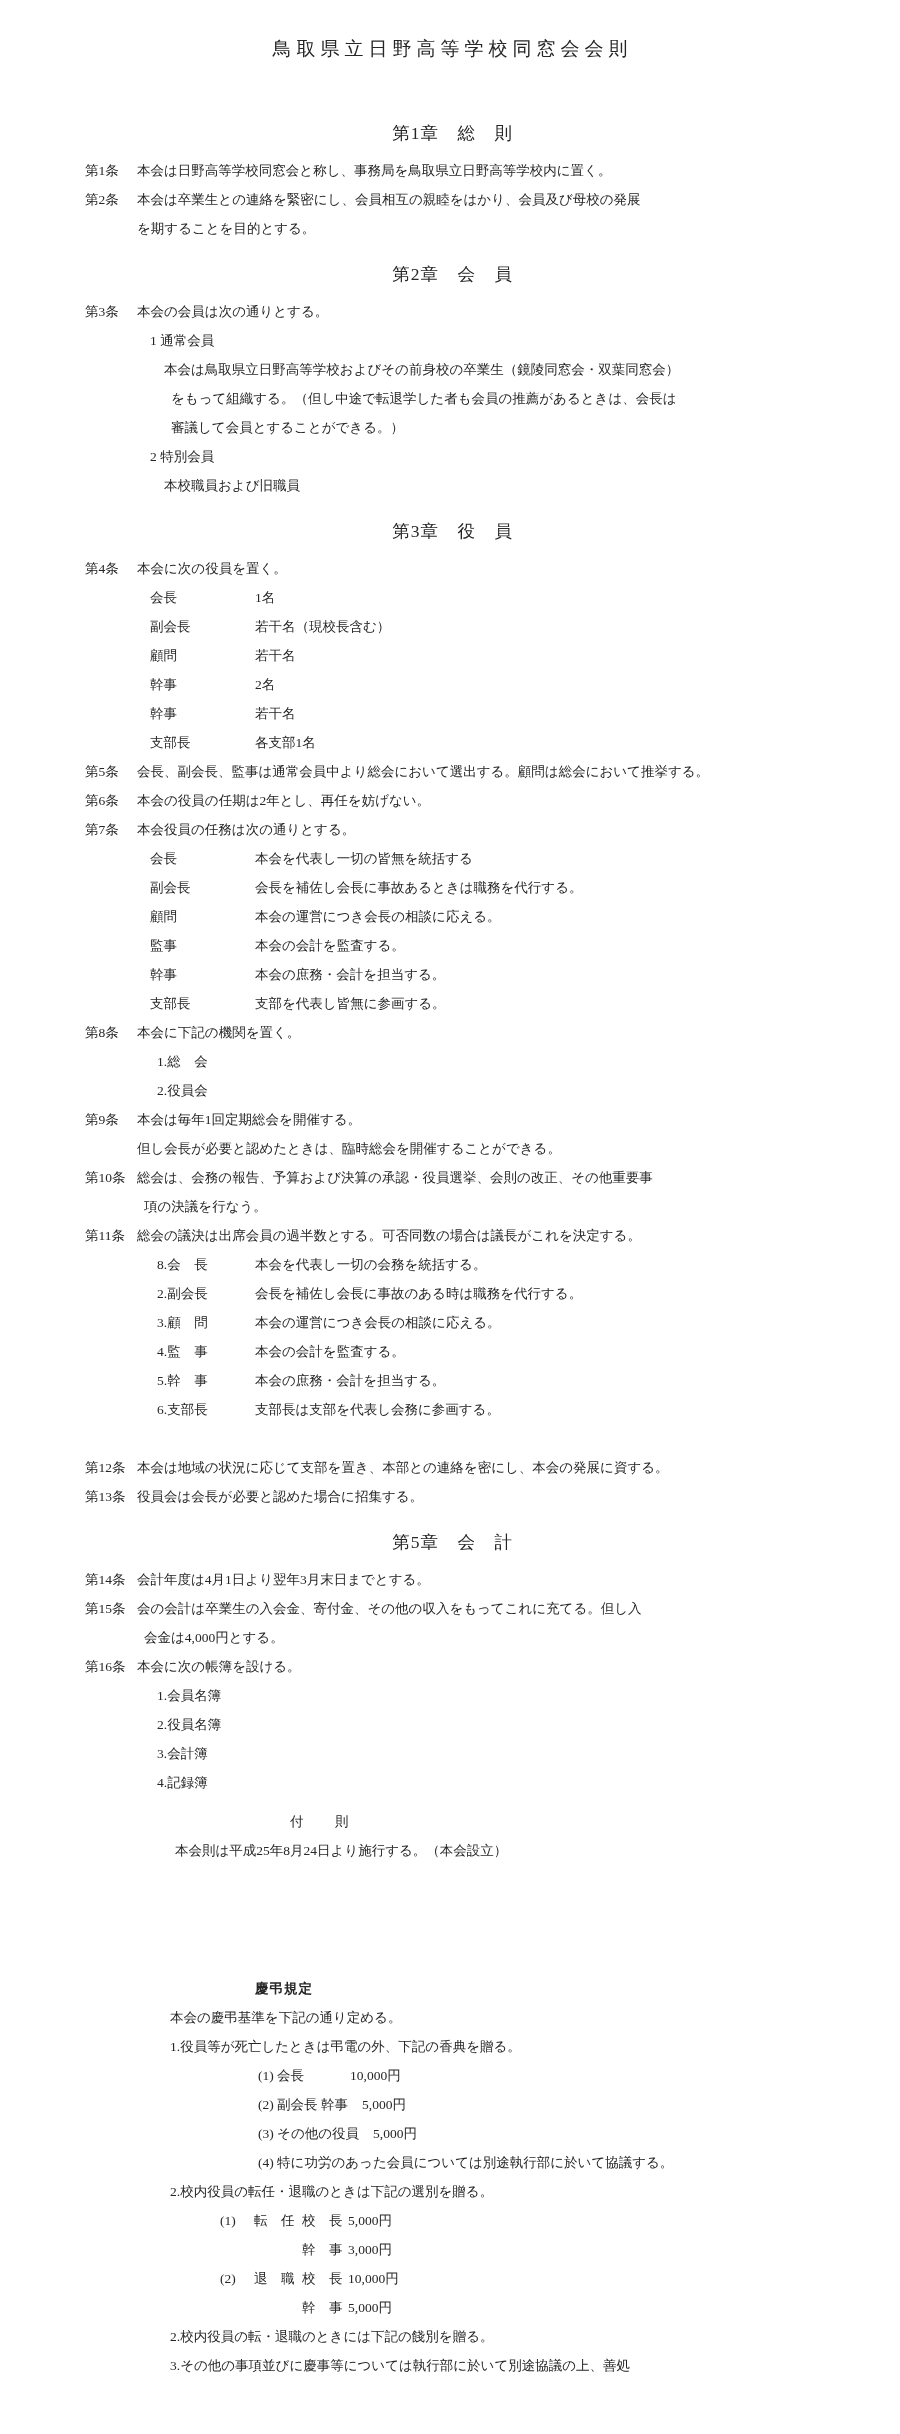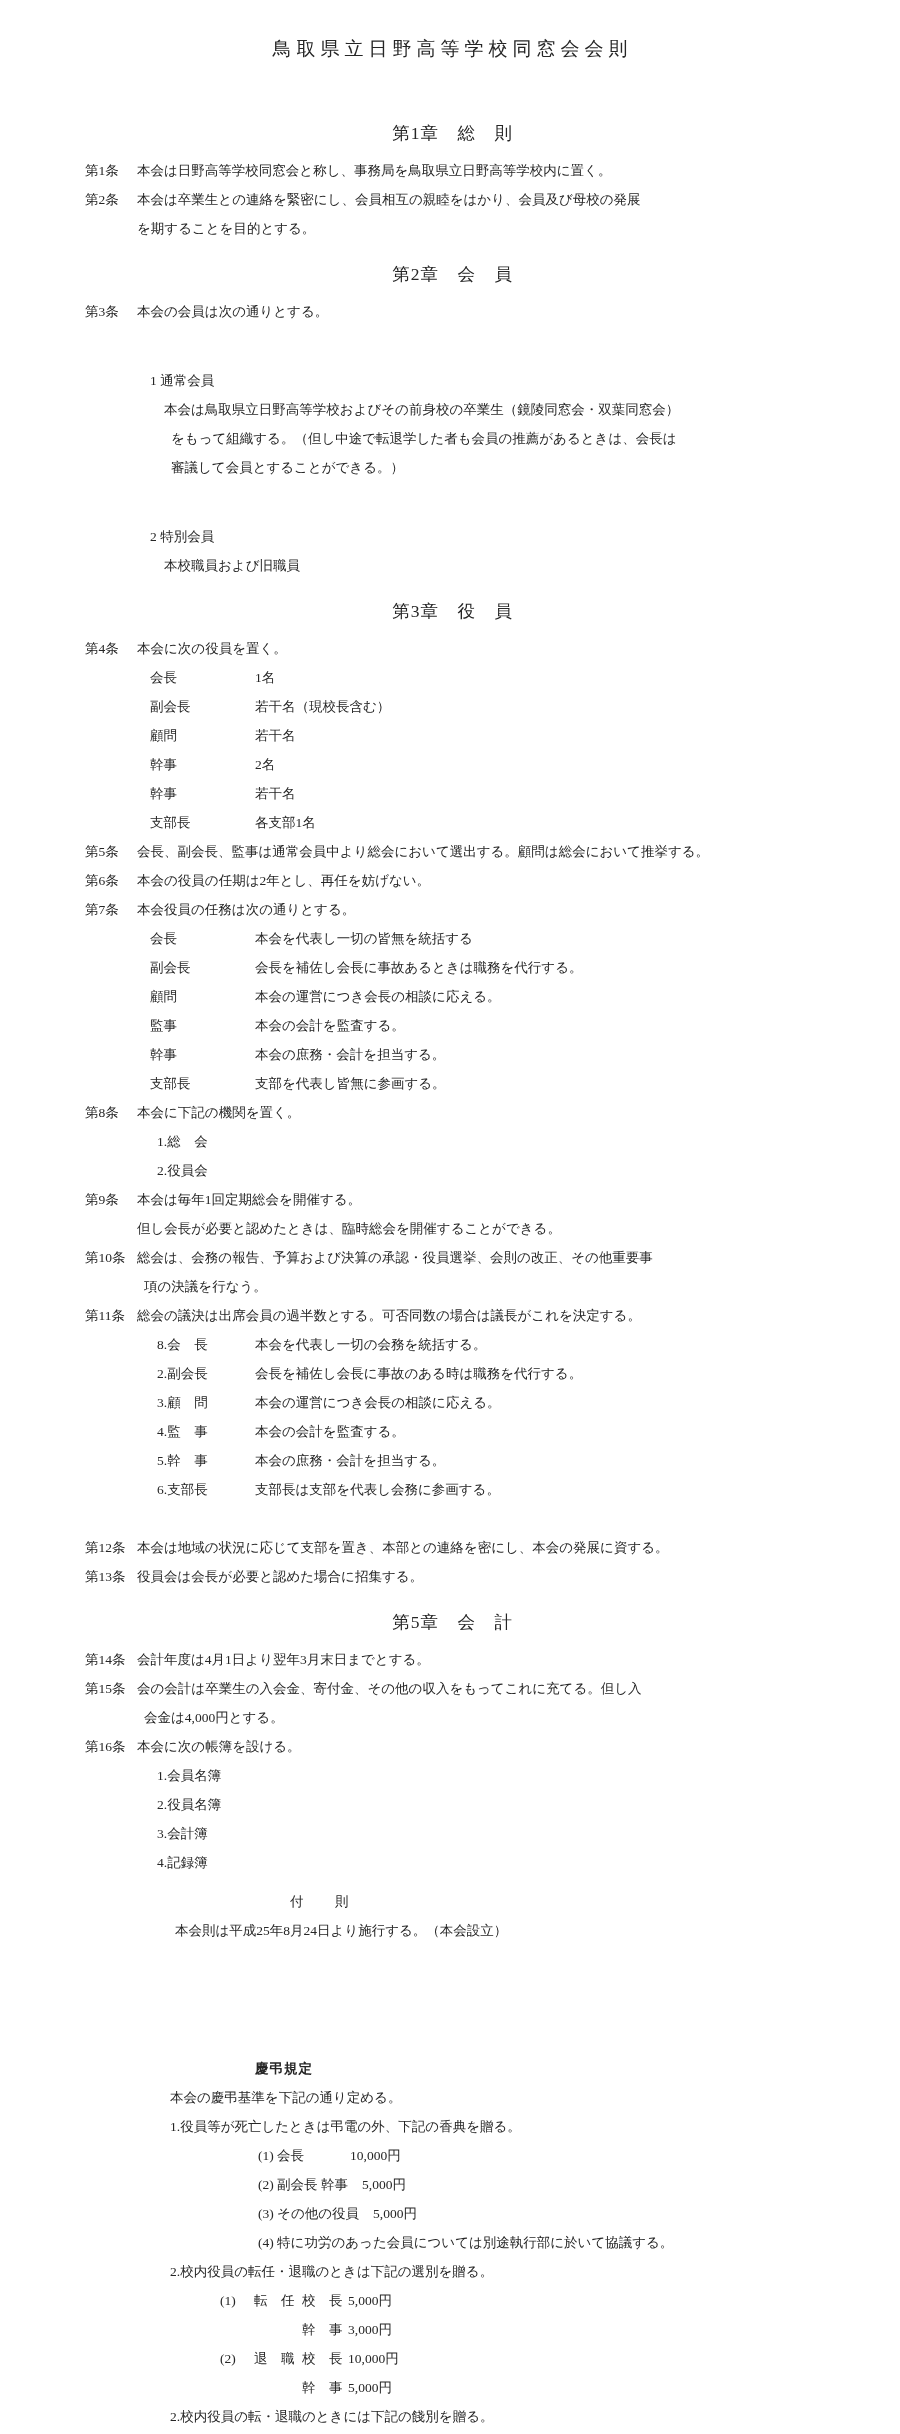--- a/index.html
+++ b/index.html
@@ -21,21 +21,21 @@
   }
   .ch-head.first { margin-top:56px; }
 
   .art { display:flex; }
   .art .lbl { width:52px; flex:none; white-space:nowrap; }
   .art .bod { flex:1; }
 
   .cont  { margin-left:52px; }   
   .cont2 { margin-left:59px; }   
 
-  .si-head  { margin-left:65px;margin-top:40px; }
+  .si-head  { margin-left:65px; }
   .si-body  { margin-left:79px; }
   .si-body2 { margin-left:86px; }
 
   .row  { display:flex; margin-left:65px; }
   .row .rname { width:105px; flex:none; }
   .nrow { display:flex; margin-left:72px; }
   .nrow .rname { width:98px; flex:none; }
   .list-item { margin-left:72px; }
 
   .gap-top { margin-top:29px;align-items:center; }

